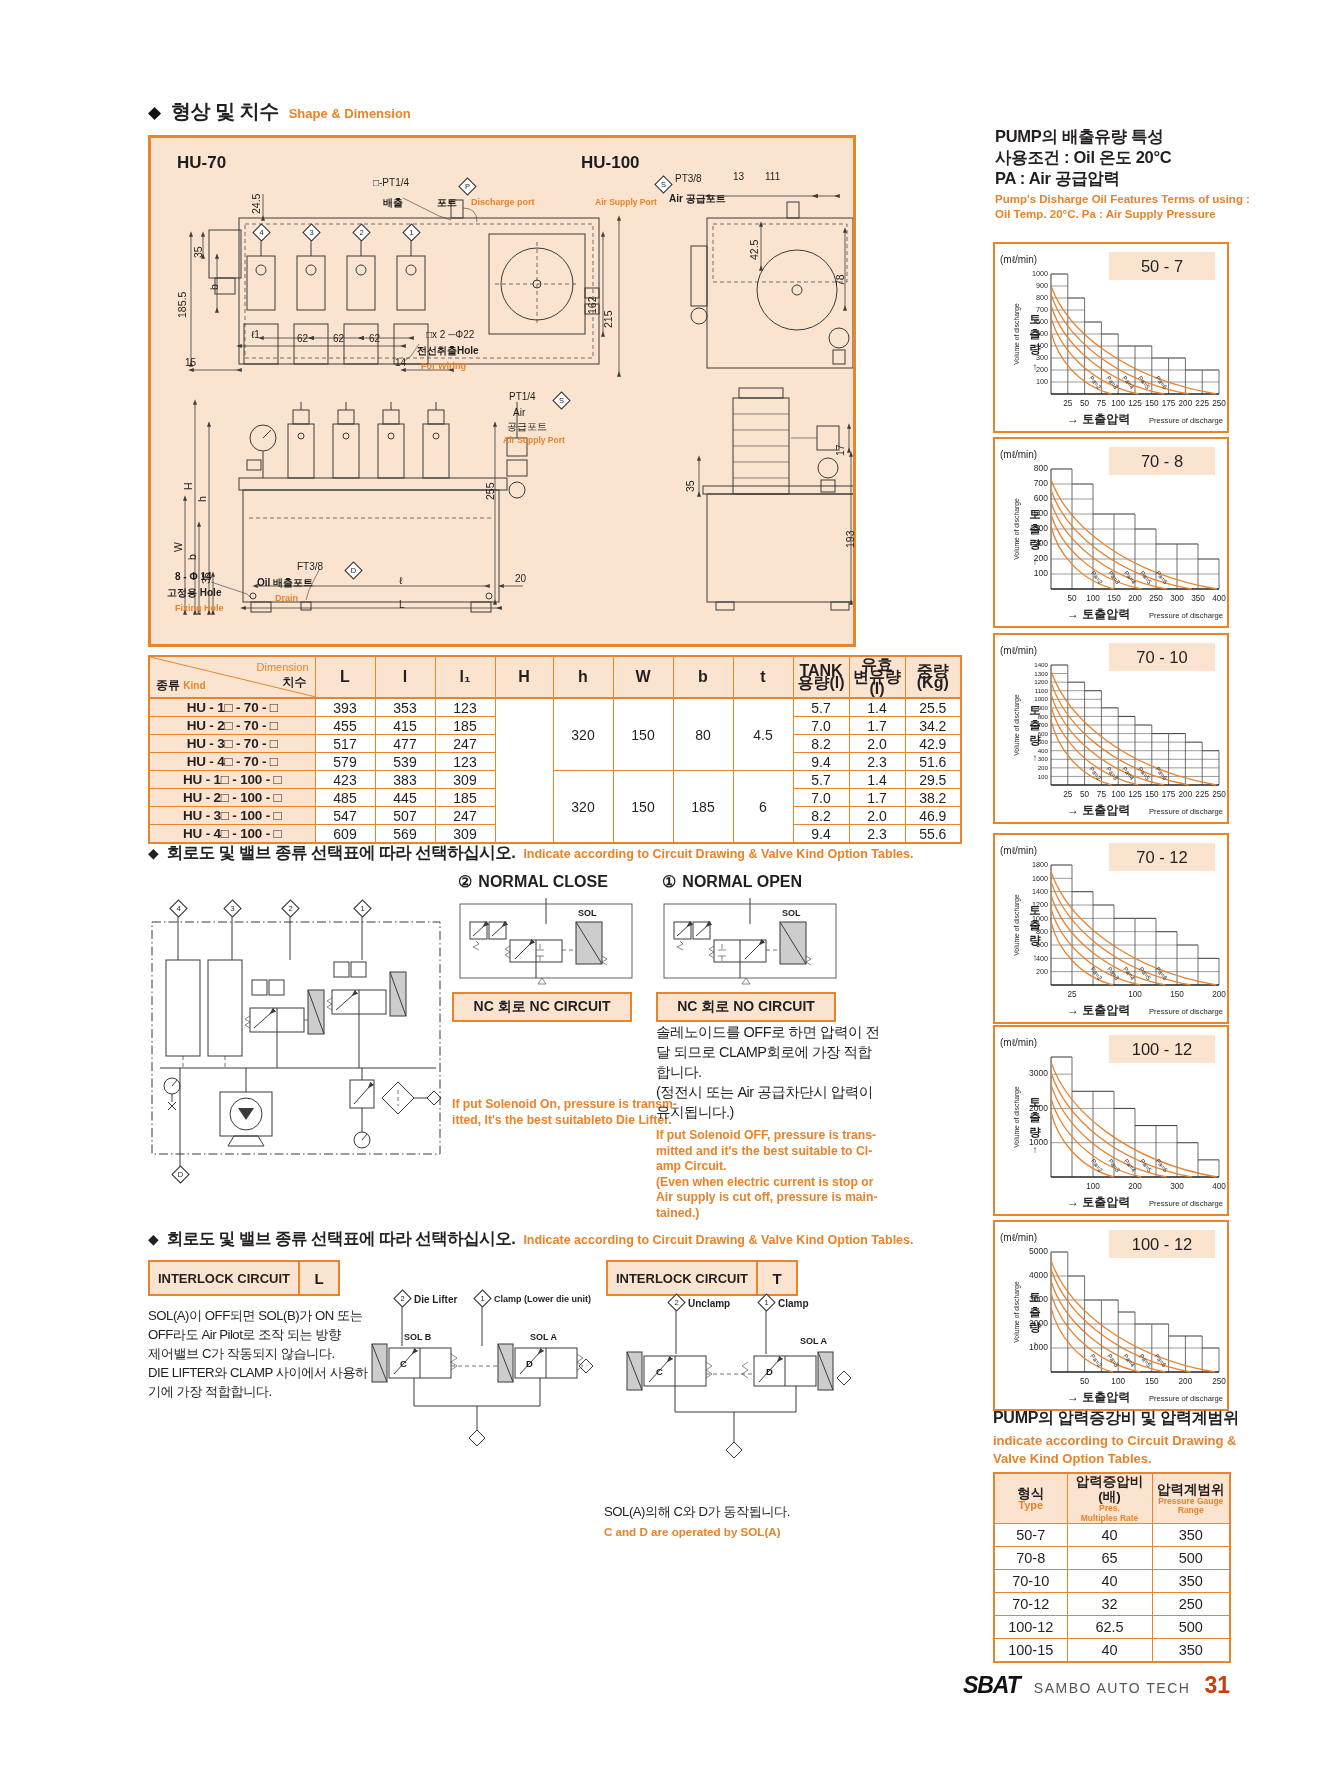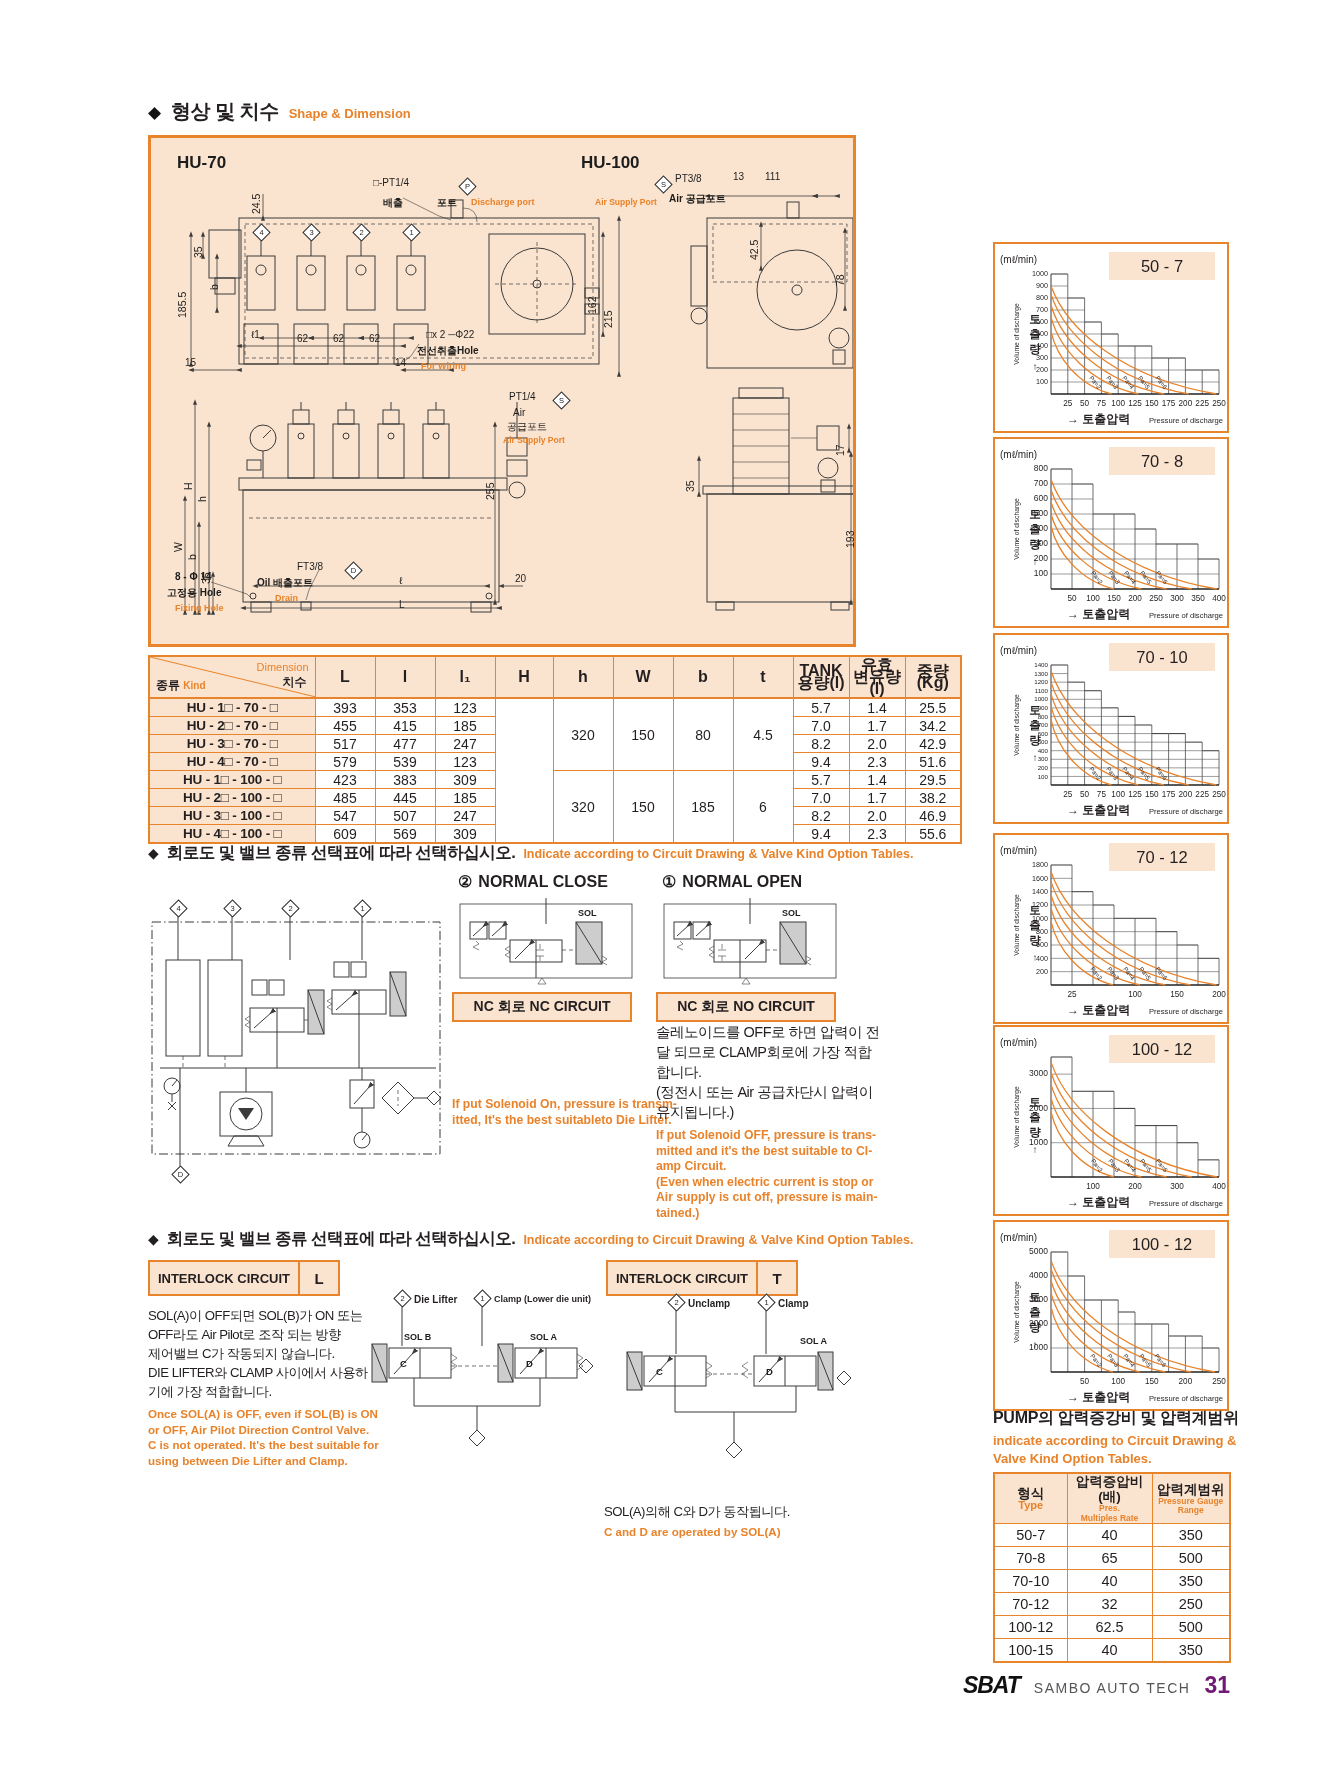--- a/index.html
+++ b/index.html
@@ -76,21 +76,21 @@
   table.boost{border:2.5px solid #e8842b;}
   table.boost th,table.boost td{border:1px solid #e8842b;text-align:center;padding:0;}
   table.boost th{background:#fbe4cf;height:44px;}
   table.boost th .k{font-size:13.5px;font-weight:bold;display:block;line-height:15px;}
   table.boost th .e{font-size:8.5px;color:#e8832b;font-weight:bold;display:block;line-height:9.5px;}
   table.boost td{height:22px;font-size:14.5px;background:#fff;}
 
   .footer{position:absolute;left:960px;top:1672px;width:270px;display:flex;align-items:baseline;justify-content:flex-end;gap:14px;}
   .footer .logo{font-size:23px;font-weight:900;font-style:italic;letter-spacing:-1px;color:#111;}
   .footer .co{font-size:14px;color:#55565a;letter-spacing:1.5px;}
-  .footer .pg{font-size:23px;font-weight:bold;color:#701a75;}
+  .footer .pg{font-size:23px;font-weight:bold;color:#c2410c;}
 
   svg .ln{stroke:#3b3b3b;stroke-width:1;fill:none;}
   svg .thin{stroke:#3b3b3b;stroke-width:0.6;fill:none;}
   svg .dash{stroke:#3b3b3b;stroke-width:0.7;fill:none;stroke-dasharray:4 3;}
   svg .dim{stroke:#3b3b3b;stroke-width:0.8;fill:none;}
   svg .sol{fill:#cdcdcd;stroke:#3b3b3b;stroke-width:1;}
 </style>
 </head>
 <body>
 
@@ -323,20 +323,27 @@
         <span class="ann so" style="left: 124px; top: 456px;">Drain</span>
         <span class="ann s" style="left: 248px; top: 438px;">ℓ</span>
         <span class="ann s" style="left: 248px; top: 462px;">L</span>
         <span class="ann s" style="left: 364px; top: 436px;">20</span>
         <span class="ann v" style="left: 534px; top: 354px;">35</span>
         <span class="ann v" style="left: 684px; top: 318px;">17</span>
         <span class="ann v" style="left: 694px; top: 410px;">193</span>
       </div>
   </div>
 
+  <div class="flow-head">
+    <div class="t">PUMP의 배출유량 특성</div>
+    <div class="t">사용조건 : Oil 온도 20°C</div>
+    <div class="t">PA : Air 공급압력</div>
+    <div class="st" style="margin-top:3px">Pump's Disharge Oil Features Terms of using :</div>
+    <div class="st">Oil Temp. 20°C.  Pa : Air Supply Pressure</div>
+  </div>
   <div id="charts">
       <div class="chart-box" style="top: 242px;"><svg width="231" height="186" viewBox="0 0 231 186" font-family="Liberation Sans,sans-serif">
           <rect x="114" y="8" width="106" height="28" fill="#fbe4cf"></rect>
           <text x="167" y="28" font-size="16.5" text-anchor="middle">50 - 7</text>
           <text x="5" y="19" font-size="10">(mℓ/min)</text>
           <text x="53" y="140.2" font-size="7.2" text-anchor="end">100</text>
           <text x="53" y="128.2" font-size="7.2" text-anchor="end">200</text>
           <text x="53" y="116.2" font-size="7.2" text-anchor="end">300</text>
           <text x="53" y="104.2" font-size="7.2" text-anchor="end">400</text>
           <text x="53" y="92.2" font-size="7.2" text-anchor="end">500</text>
@@ -1238,26 +1245,20 @@
     <span class="lbl">INTERLOCK CIRCUIT</span>
       <span class="tag">L</span>
   </div>
   <div class="ktext small" style="left:148px;top:1306px">
     <div>SOL(A)이 OFF되면 SOL(B)가 ON 또는</div>
       <div>OFF라도 Air Pilot로 조작 되는 방향</div>
       <div>제어밸브 C가 작동되지 않습니다.</div>
       <div>DIE LIFTER와 CLAMP 사이에서 사용하</div>
       <div>기에 가장 적합합니다.</div>
   </div>
-  <div class="otext small" style="left:148px;top:1406px">
-    <div>Once SOL(A) is OFF, even if SOL(B) is ON</div>
-      <div>or OFF, Air Pilot Direction Control Valve.</div>
-      <div>C is not operated. It's the best suitable for</div>
-      <div>using between Die Lifter and Clamp.</div>
-  </div>
   <div class="circ-diagram" style="left:348px;top:1288px;width:250px;height:195px">
     <svg width="250" height="195" viewBox="0 0 250 195">
       <g class="ln">
         <line x1="54" y1="18" x2="54" y2="58"></line>
           <line x1="134" y1="18" x2="134" y2="58"></line>
         <rect x="24" y="56" width="15" height="38" class="sol"></rect>
           <line x1="24" y1="56" x2="39" y2="94"></line>
         <rect x="41" y="60" width="62" height="30"></rect>
           <line x1="72" y1="60" x2="72" y2="90"></line>
         <line x1="46" y1="86" x2="66" y2="64" marker-end="url(#ar)"></line>

